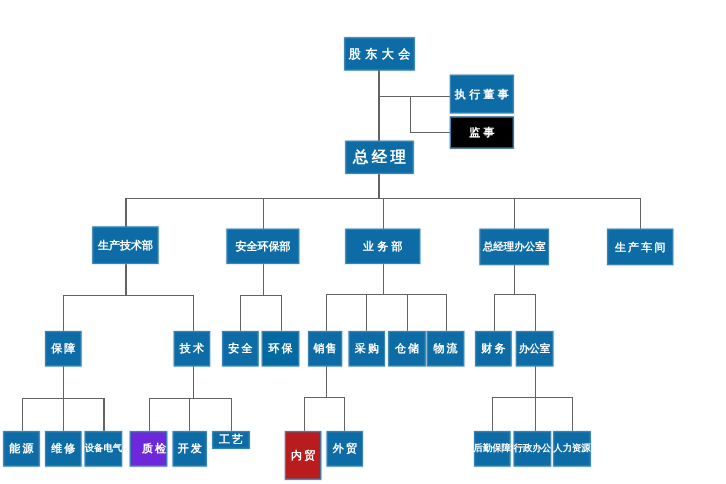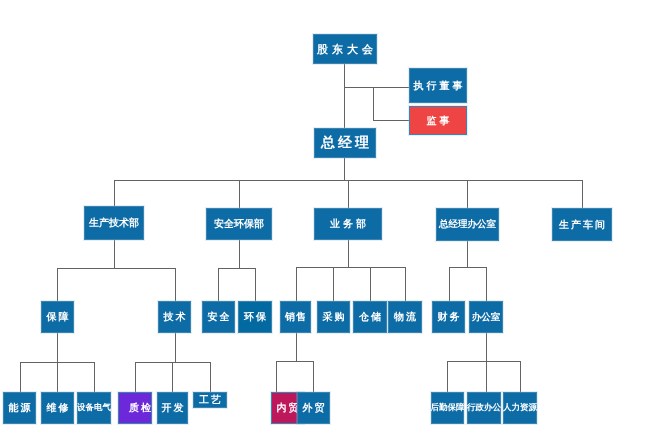--- a/index.html
+++ b/index.html
@@ -73,21 +73,21 @@
       <line x1="296" x2="405" y1="267.5" y2="267.5" stroke="#636363" stroke-width="1"></line>
       <line x1="449" x2="486" y1="267.5" y2="267.5" stroke="#636363" stroke-width="1"></line>
       <line x1="20" x2="94" y1="362.5" y2="362.5" stroke="#636363" stroke-width="1"></line>
       <line x1="135" x2="210" y1="362.5" y2="362.5" stroke="#636363" stroke-width="1"></line>
       <line x1="276" x2="313" y1="361.5" y2="361.5" stroke="#636363" stroke-width="1"></line>
       <line x1="447" x2="520" y1="361.5" y2="361.5" stroke="#636363" stroke-width="1"></line>
     </svg>
   <div id="node-layer">
       <div class="node" style="left: 313px; top: 34px; width: 64px; height: 30px; font-size: 11px; letter-spacing: 4px; padding-left: 4px; background: rgb(13, 107, 165); color: rgb(255, 255, 255); text-align: right;">股东大会</div>
       <div class="node" style="left: 409px; top: 68px; width: 58px; height: 35px; font-size: 10px; letter-spacing: 3px; padding-left: 3px; background: rgb(13, 107, 165); color: rgb(255, 255, 255);">执行董事</div>
-      <div class="node" style="left: 409px; top: 106px; width: 58px; height: 29px; font-size: 10px; letter-spacing: 3px; padding-left: 3px; background: #ef4444; color: rgb(255, 255, 255);">监事</div>
+      <div class="node" style="left: 409px; top: 106px; width: 58px; height: 29px; font-size: 10px; letter-spacing: 3px; padding-left: 3px; background: #000000; color: rgb(255, 255, 255);">监事</div>
       <div class="node" style="left: 314px; top: 128px; width: 62px; height: 30px; font-size: 14px; letter-spacing: 3px; padding-left: 3px; background: rgb(13, 107, 165); color: rgb(255, 255, 255);">总经理</div>
       <div class="node" style="left: 84px; top: 206px; width: 60px; height: 34px; font-size: 10px; letter-spacing: 0px; padding-left: 0px; background: rgb(13, 107, 165); color: rgb(255, 255, 255);">生产技术部</div>
       <div class="node" style="left: 206px; top: 208px; width: 66px; height: 32px; font-size: 10px; letter-spacing: 0px; padding-left: 0px; background: rgb(13, 107, 165); color: rgb(255, 255, 255);">安全环保部</div>
       <div class="node" style="left: 314px; top: 208px; width: 68px; height: 32px; font-size: 10px; letter-spacing: 3px; padding-left: 3px; background: rgb(13, 107, 165); color: rgb(255, 255, 255);">业务部</div>
       <div class="node" style="left: 436px; top: 208px; width: 63px; height: 33px; font-size: 9.5px; letter-spacing: 0px; padding-left: 0px; background: rgb(13, 107, 165); color: rgb(255, 255, 255);">总经理办公室</div>
       <div class="node" style="left: 552px; top: 208px; width: 60px; height: 33px; font-size: 10px; letter-spacing: 2px; padding-left: 2px; background: rgb(13, 107, 165); color: rgb(255, 255, 255);">生产车间</div>
       <div class="node" style="left: 41px; top: 301px; width: 33px; height: 32px; font-size: 10px; letter-spacing: 2px; padding-left: 2px; background: rgb(13, 107, 165); color: rgb(255, 255, 255);">保障</div>
       <div class="node" style="left: 158px; top: 301px; width: 33px; height: 32px; font-size: 10px; letter-spacing: 2px; padding-left: 2px; background: rgb(13, 107, 165); color: rgb(255, 255, 255);">技术</div>
       <div class="node" style="left: 202px; top: 301px; width: 33px; height: 32px; font-size: 10px; letter-spacing: 2px; padding-left: 2px; background: rgb(13, 107, 165); color: rgb(255, 255, 255);">安全</div>
       <div class="node" style="left: 238px; top: 301px; width: 34px; height: 32px; font-size: 10px; letter-spacing: 2px; padding-left: 2px; background: #0369a1; color: rgb(255, 255, 255);">环保</div>
@@ -96,19 +96,19 @@
       <div class="node" style="left: 353px; top: 301px; width: 34px; height: 32px; font-size: 10px; letter-spacing: 2px; padding-left: 2px; background: rgb(13, 107, 165); color: rgb(255, 255, 255);">仓储</div>
       <div class="node" style="left: 388px; top: 301px; width: 34px; height: 32px; font-size: 10px; letter-spacing: 2px; padding-left: 2px; background: rgb(13, 107, 165); color: rgb(255, 255, 255);">物流</div>
       <div class="node" style="left: 432px; top: 301px; width: 33px; height: 32px; font-size: 10px; letter-spacing: 2px; padding-left: 2px; background: rgb(13, 107, 165); color: rgb(255, 255, 255);">财务</div>
       <div class="node" style="left: 469px; top: 301px; width: 34px; height: 32px; font-size: 9.5px; letter-spacing: 0px; padding-left: 0px; background: rgb(13, 107, 165); color: rgb(255, 255, 255);">办公室</div>
       <div class="node" style="left: 3px; top: 392px; width: 33px; height: 32px; font-size: 10px; letter-spacing: 2px; padding-left: 2px; background: rgb(13, 107, 165); color: rgb(255, 255, 255);">能源</div>
       <div class="node" style="left: 41px; top: 392px; width: 33px; height: 32px; font-size: 10px; letter-spacing: 2px; padding-left: 2px; background: rgb(13, 107, 165); color: rgb(255, 255, 255);">维修</div>
       <div class="node" style="left: 77px; top: 392px; width: 34px; height: 32px; font-size: 8.5px; letter-spacing: 0px; padding-left: 0px; background: rgb(13, 107, 165); color: rgb(255, 255, 255);">设备电气</div>
       <div class="node" style="left: 118px; top: 392px; width: 34px; height: 32px; font-size: 10px; letter-spacing: 2px; padding-left: 12px; background: #6d28d9; color: rgb(255, 255, 255);">质检</div>
       <div class="node" style="left: 157px; top: 392px; width: 31px; height: 32px; font-size: 10px; letter-spacing: 2px; padding-left: 2px; background: rgb(13, 107, 165); color: rgb(255, 255, 255);">开发</div>
       <div class="node" style="left: 193px; top: 392px; width: 34px; height: 16px; font-size: 10px; letter-spacing: 2px; padding-left: 2px; background: rgb(13, 107, 165); color: rgb(255, 255, 255);">工艺</div>
-      <div class="node" style="left: 259px; top: 392px; width: 33px; height: 32px; font-size: 10px; letter-spacing: 2px; padding-left: 2px; background: #be185d; color: rgb(255, 255, 255); margin-left: 12px;">内贸</div>
+      <div class="node" style="left: 259px; top: 392px; width: 33px; height: 44px; font-size: 10px; letter-spacing: 2px; padding-left: 2px; background: #b91c1c; color: rgb(255, 255, 255);">内贸</div>
       <div class="node" style="left: 297px; top: 392px; width: 33px; height: 32px; font-size: 10px; letter-spacing: 2px; padding-left: 2px; background: rgb(13, 107, 165); color: rgb(255, 255, 255);">外贸</div>
       <div class="node" style="left: 431px; top: 392px; width: 33px; height: 32px; font-size: 8.5px; letter-spacing: 0px; padding-left: 0px; background: rgb(13, 107, 165); color: rgb(255, 255, 255);">后勤保障</div>
       <div class="node" style="left: 467px; top: 392px; width: 34px; height: 32px; font-size: 8.5px; letter-spacing: 0px; padding-left: 0px; background: rgb(13, 107, 165); color: rgb(255, 255, 255);">行政办公</div>
       <div class="node" style="left: 503px; top: 392px; width: 34px; height: 32px; font-size: 8.5px; letter-spacing: 0px; padding-left: 0px; background: rgb(13, 107, 165); color: rgb(255, 255, 255);">人力资源</div>
     </div>
 </div>
 
 </body></html>

